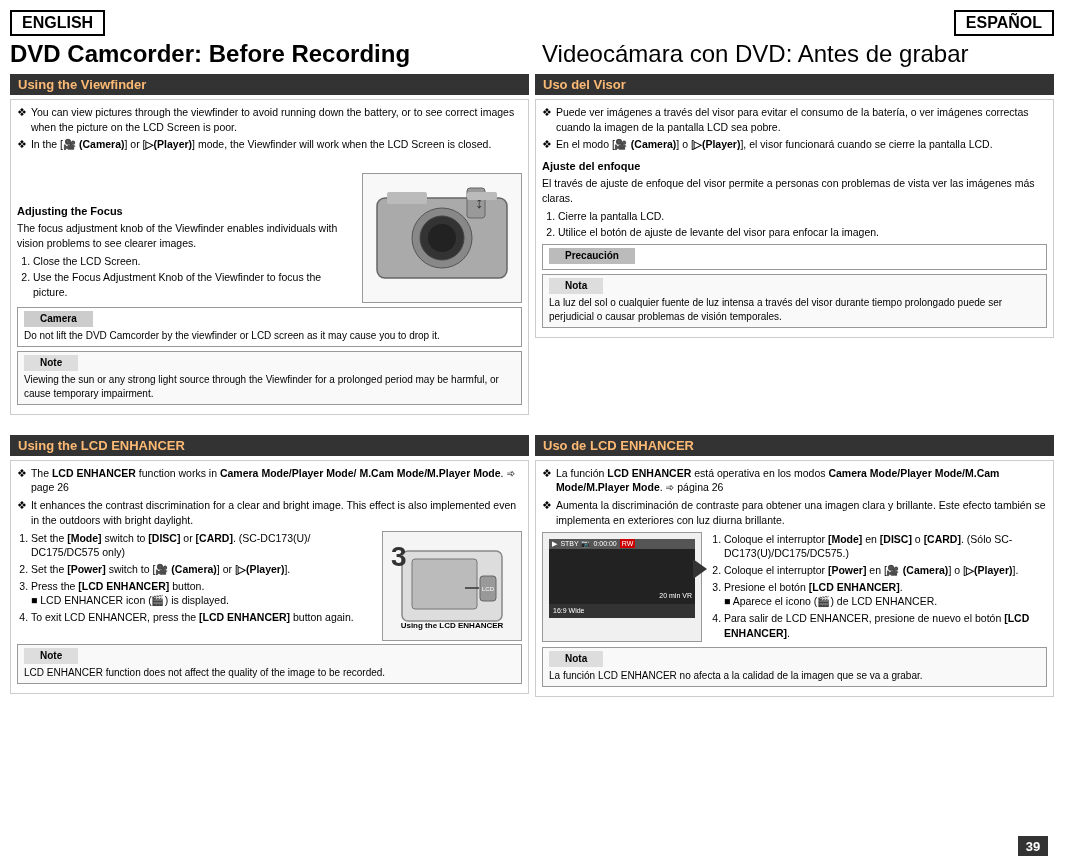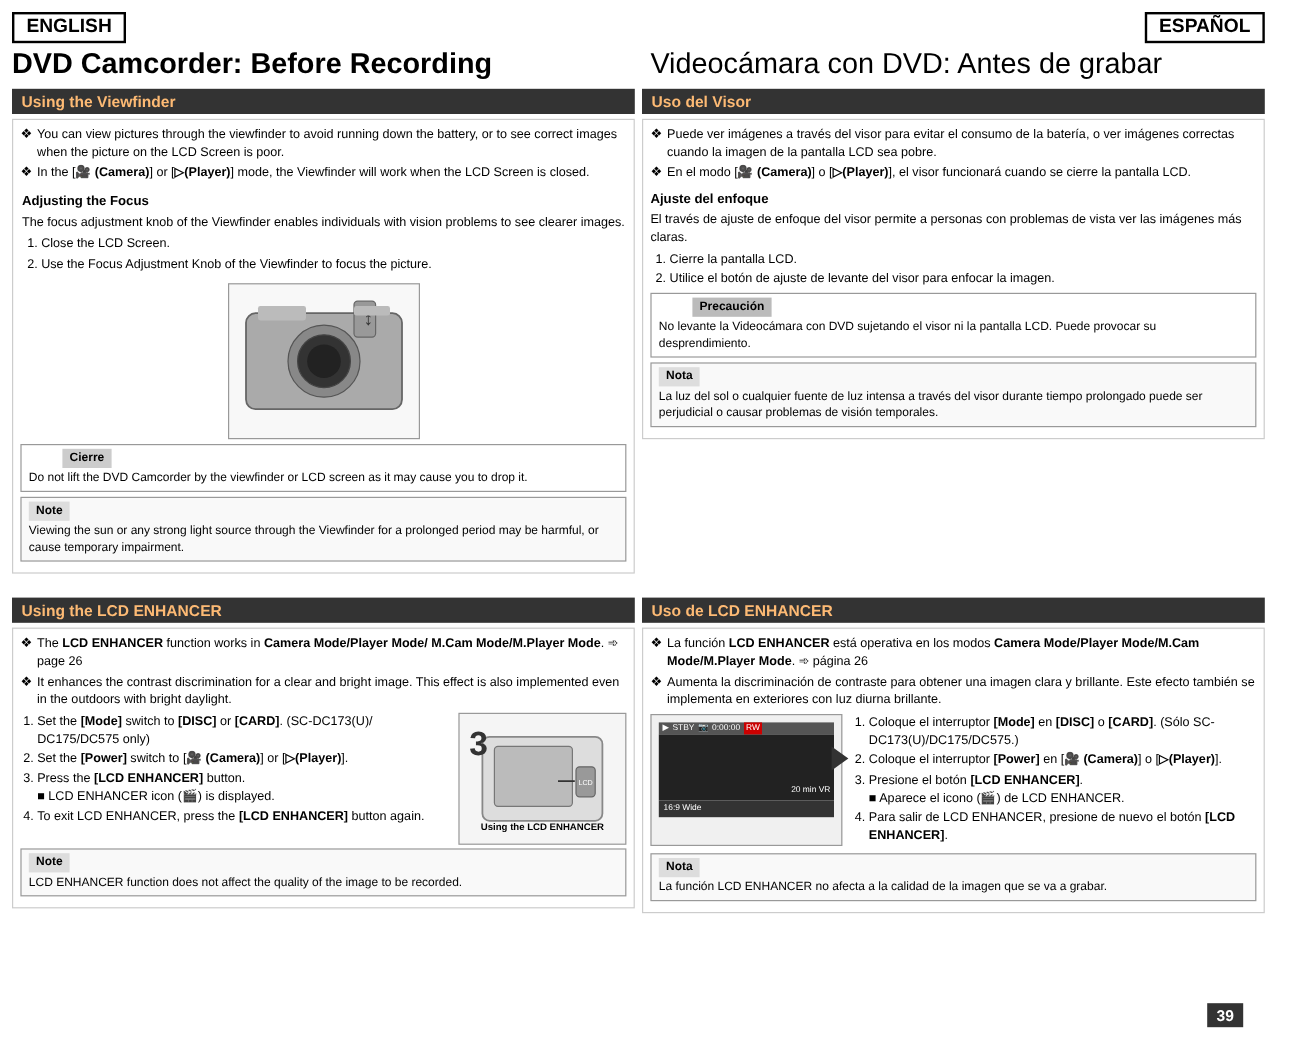--- a/index.html
+++ b/index.html
@@ -114,30 +114,29 @@
       border: 1px solid #999;
       padding: 3px 6px;
       margin-top: 4px;
       margin-bottom: 4px;
       font-size: 10px;
       line-height: 1.4;
     }
     .caution-label {
       background: #ccc;
       display: inline-block;
-      padding: 1px 6px;
+      padding: 1px 16px;
       font-size: 10px;
       font-weight: bold;
       margin-bottom: 2px;
-      margin-left: 28px;
     }
     .note-label {
       background: #ddd;
       display: inline-block;
-      padding: 1px 6px;
+      padding: 1px 16px;
       font-size: 10px;
       font-weight: bold;
       margin-bottom: 2px;
     }
     
     .camera-img {
       width: 160px;
       height: 130px;
       border: 1px solid #999;
       display: flex;
@@ -185,21 +184,21 @@
       font-weight: bold;
       color: #333;
       position: absolute;
       top: 5px;
       left: 8px;
     }
     
     .page-num {
       position: absolute;
       bottom: 10px;
-      right: 28px;
+      right: 16px;
       background: #333;
       color: #fff;
       width: 30px;
       height: 20px;
       display: flex;
       align-items: center;
       justify-content: center;
       font-weight: bold;
       font-size: 13px;
     }
@@ -249,21 +248,21 @@
       <div class="content-box">
         <div class="bullet-item">
           <span class="bullet diamond">❖</span>
           <span>You can view pictures through the viewfinder to avoid running down the battery, or to see correct images when the picture on the LCD Screen is poor.</span>
         </div>
         <div class="bullet-item">
           <span class="bullet diamond">❖</span>
           <span>In the [<strong>🎥 (Camera)</strong>] or [<strong>▷(Player)</strong>] mode, the Viewfinder will work when the LCD Screen is closed.</span>
         </div>
 
-        <div style="display:flex; gap:6px; align-items:center; margin-top:4px;flex-direction:column;">
+        <div style="display:flex; gap:6px; align-items:flex-end; margin-top:20px;">
           <div style="flex:1;">
             <div class="sub-title">Adjusting the Focus</div>
             <div style="font-size:10.5px; line-height:1.4; margin-bottom:3px;">The focus adjustment knob of the Viewfinder enables individuals with vision problems to see clearer images.</div>
             <ol class="num-list">
               <li>Close the LCD Screen.</li>
               <li>Use the Focus Adjustment Knob of the Viewfinder to focus the picture.</li>
             </ol>
           </div>
 
           <div class="camera-img">
@@ -279,21 +278,21 @@
 
               <text x="108" y="30" font-size="16" fill="#333" font-weight="bold">↕</text>
 
               <rect x="20" y="14" width="40" height="12" rx="2" fill="#bbb"></rect>
               <rect x="100" y="14" width="30" height="8" rx="2" fill="#bbb"></rect>
             </svg>
           </div>
         </div>
 
         <div class="caution-box">
-          <div class="caution-label">Cierre</div>
+          <div class="caution-label">Camera</div>
           <div>Do not lift the DVD Camcorder by the viewfinder or LCD screen as it may cause you to drop it.</div>
         </div>
 
         <div class="caution-box" style="background:#f9f9f9;">
           <div class="note-label">Note</div>
           <div>Viewing the sun or any strong light source through the Viewfinder for a prolonged period may be harmful, or cause temporary impairment.</div>
         </div>
       </div>
     </div>
 
@@ -313,21 +312,20 @@
           <div class="sub-title">Ajuste del enfoque</div>
           <div style="font-size:10.5px; line-height:1.4; margin-bottom:3px;">El través de ajuste de enfoque del visor permite a personas con problemas de vista ver las imágenes más claras.</div>
           <ol class="num-list">
             <li>Cierre la pantalla LCD.</li>
             <li>Utilice el botón de ajuste de levante del visor para enfocar la imagen.</li>
           </ol>
         </div>
 
         <div class="caution-box">
           <div class="caution-label" style="background:#bbb;">Precaución</div>
-          <div>No levante la Videocámara con DVD sujetando el visor ni la pantalla LCD. Puede provocar su desprendimiento.</div>
         </div>
 
         <div class="caution-box" style="background:#f9f9f9;">
           <div class="note-label">Nota</div>
           <div>La luz del sol o cualquier fuente de luz intensa a través del visor durante tiempo prolongado puede ser perjudicial o causar problemas de visión temporales.</div>
         </div>
       </div>
     </div>
   </div>
 

